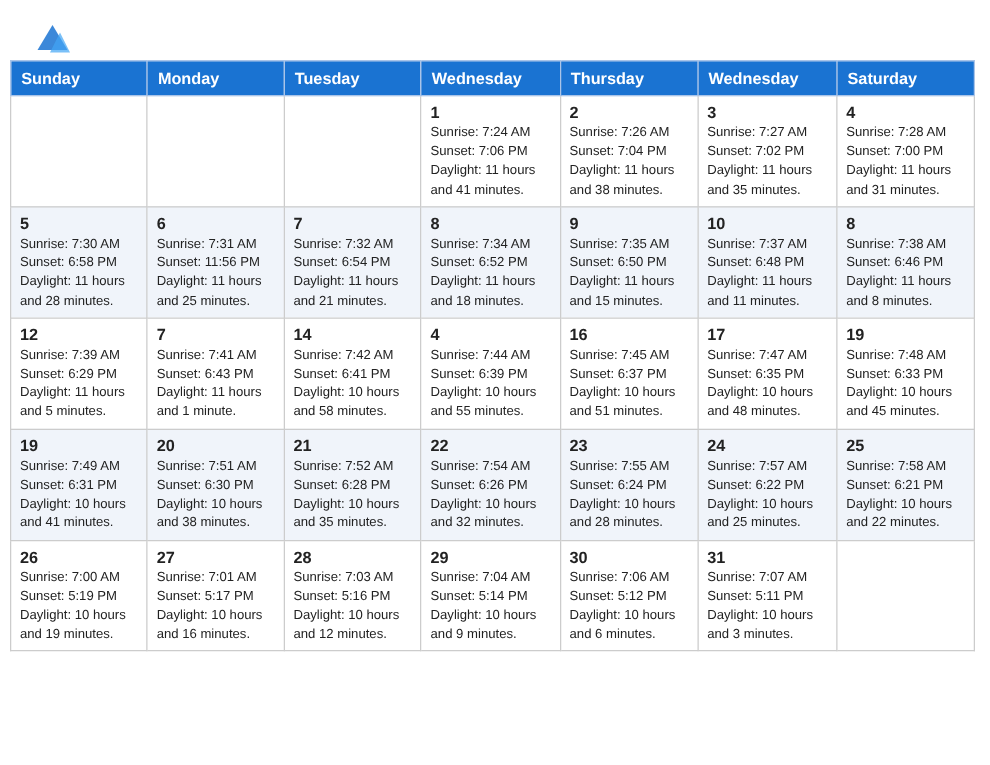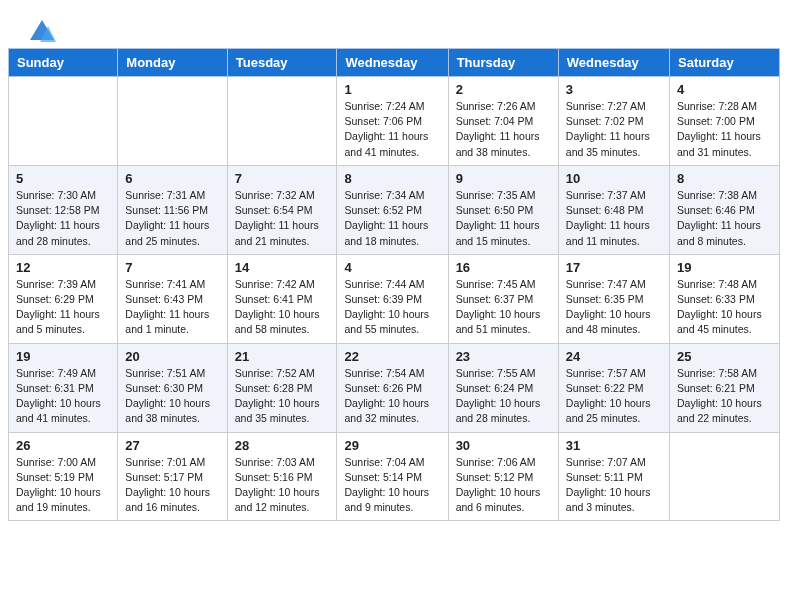--- a/index.html
+++ b/index.html
@@ -157,21 +157,21 @@
             <span class="day-num">4</span>
             <div class="cell-info">Sunrise: 7:28 AM
 Sunset: 7:00 PM
 Daylight: 11 hours and 31 minutes.</div>
           </td>
         </tr>
         <tr>
           <td class="alt-row">
             <span class="day-num">5</span>
             <div class="cell-info">Sunrise: 7:30 AM
-Sunset: 12:58 PM
+Sunset: 6:58 PM
 Daylight: 11 hours and 28 minutes.</div>
           </td>
           <td class="alt-row">
             <span class="day-num">6</span>
             <div class="cell-info">Sunrise: 7:31 AM
 Sunset: 11:56 PM
 Daylight: 11 hours and 25 minutes.</div>
           </td>
           <td class="alt-row">
             <span class="day-num">7</span>

